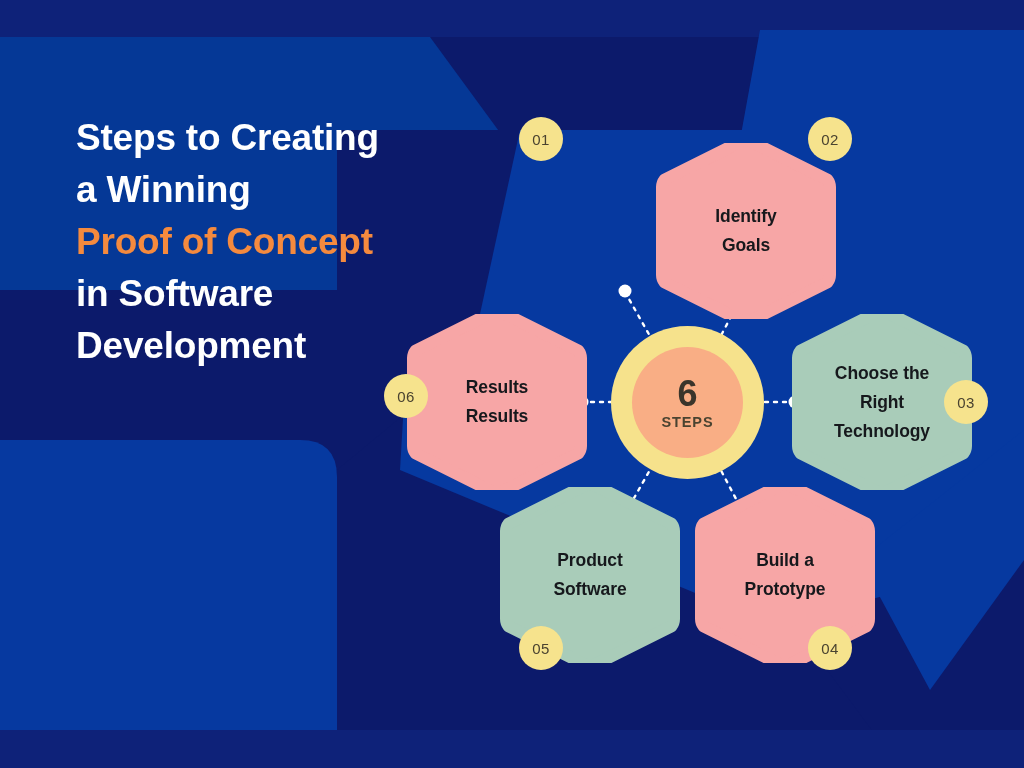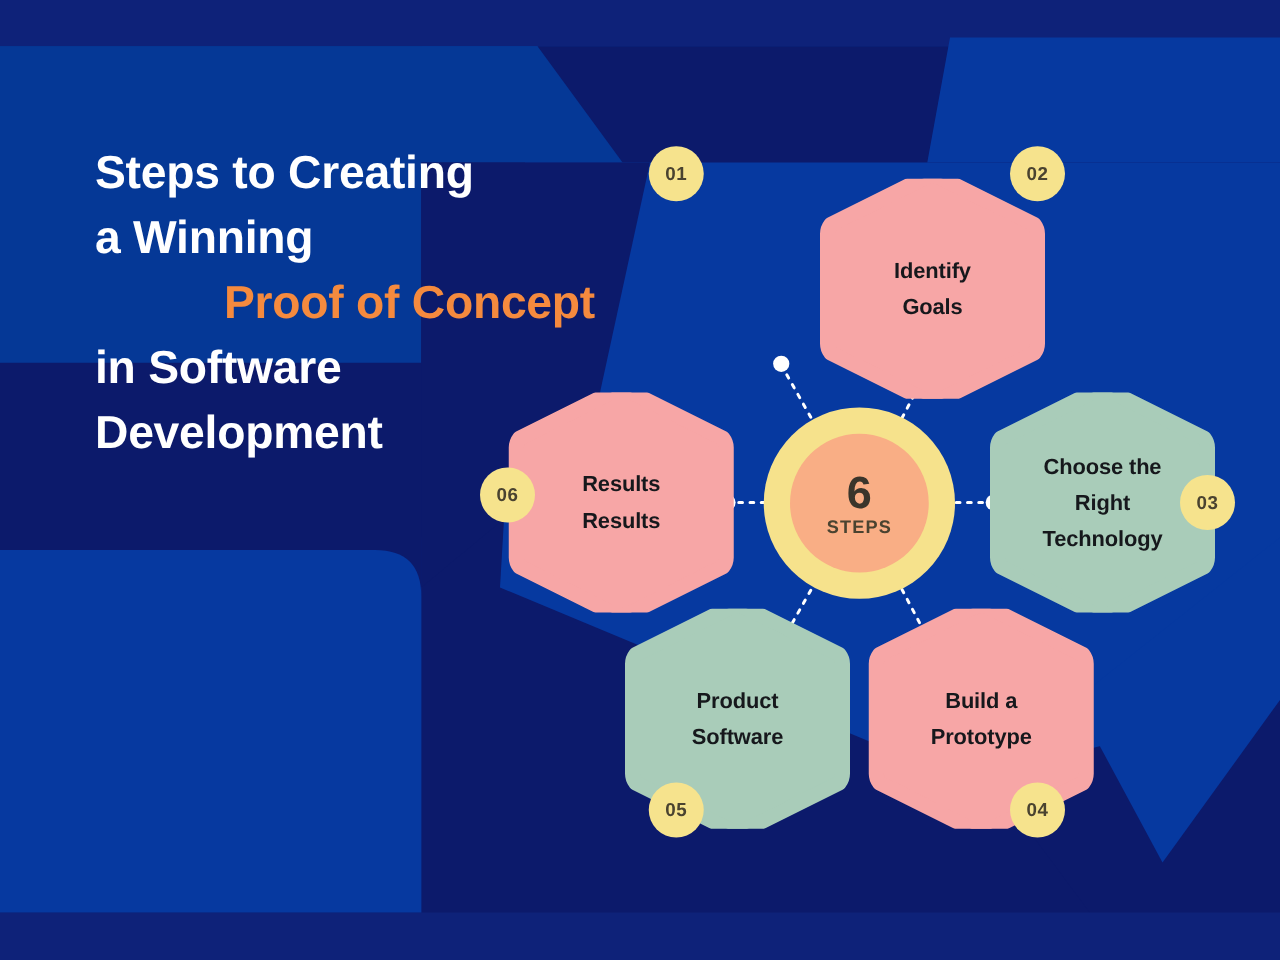--- a/index.html
+++ b/index.html
@@ -33,21 +33,20 @@
   .title-line {
     font-size: 37px;
     font-weight: bold;
     line-height: 52px;
     letter-spacing: -0.2px;
     color: #FFFFFF;
     white-space: nowrap;
   }
   .title-line.accent {
     color: #F58A3E;
-    text-align: right;
   }
   
   #diagram {
     position: absolute;
     left: 0; top: 0;
     width: 1024px;
     height: 768px;
     z-index: 4;
   }
   .hex {
@@ -78,21 +77,21 @@
   .badge {
     position: absolute;
     width: 44px;
     height: 44px;
     border-radius: 50%;
     background: #F6E38D;
     display: flex;
     align-items: center;
     justify-content: center;
     font-size: 15px;
-    font-weight: bold;
+    font-weight: normal;
     color: #4A4330;
     letter-spacing: 0.4px;
     z-index: 6;
   }
   
   #hub {
     position: absolute;
     left: 611px;
     top: 326px;
     width: 153px;

